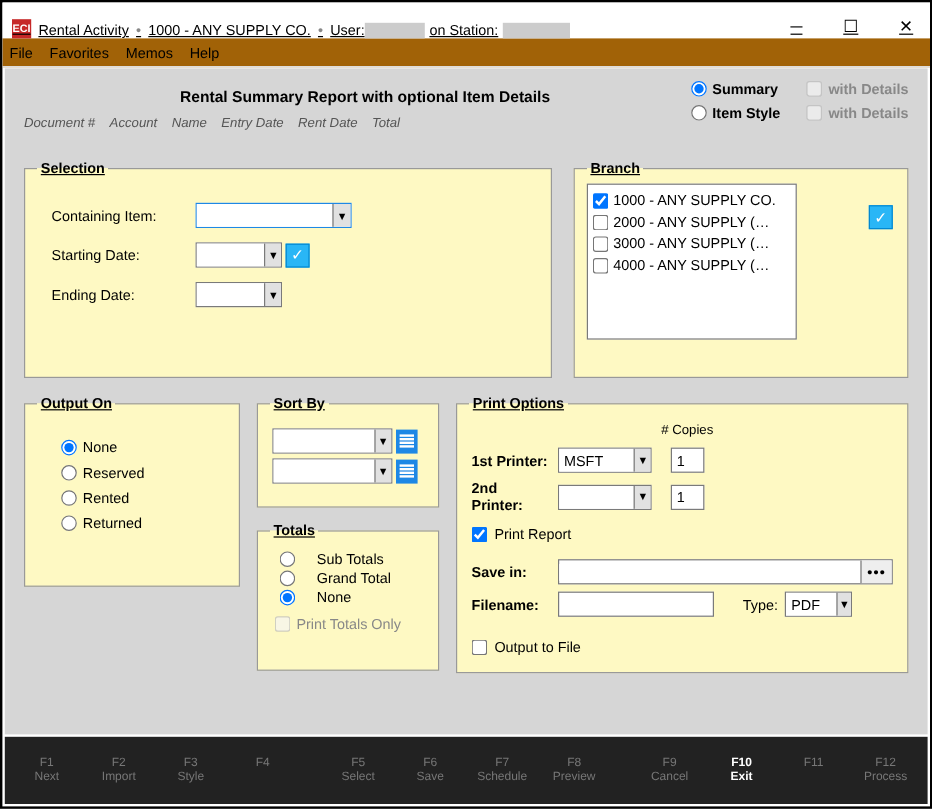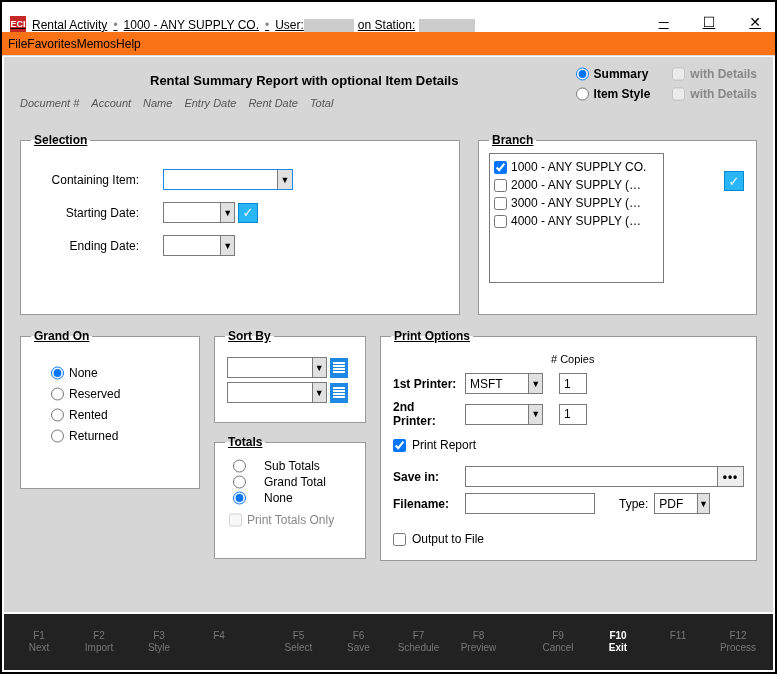--- a/index.html
+++ b/index.html
@@ -30,22 +30,22 @@
     align-items:center; justify-content:center; margin-right:6px;
   }
   .title-text { flex:0 0 auto; }
   .title-sep { margin:0 6px; color:#888; }
   .title-redact { background:#ccc; display:inline-block; height:13px; vertical-align:middle; }
   .title-spacer { flex:1; }
   .win-btns { display:flex; gap:22px; font-size:14px; font-family:sans-serif; }
   .win-btn { cursor:pointer; padding:2px 6px; }
   
   .menubar {
-    height: 24px; background:#f97316; display:flex; align-items:center;
-    padding: 0 6px; border-bottom:1px solid #ddd;
+    height: 24px; background:#a16207; display:flex; align-items:center;
+    padding: 0 6px; gap:14px; border-bottom:1px solid #ddd;
   }
   .menubar span { cursor:pointer; }
   
   .client {
     position:absolute; top:55px; bottom:60px; left:2px; right:2px;
     background:#d6d6d6;
     padding: 10px 16px 16px 16px;
   }
   
   .hdr-row { position:relative; height:60px; }
@@ -62,36 +62,36 @@
     position:absolute; top:0; right:0;
     display:grid; grid-template-columns: auto auto; gap:6px 22px;
     align-items:center;
   }
   .radio-row, .check-row { display:flex; gap:5px; }
   .check-row.disabled { color:#888; }
 
   
   fieldset {
     border:1px solid #999; margin:0; padding:6px 10px 10px 10px;
-    background: #ffffff;
+    background: #fef9c3;
   }
   legend { font-weight:bold; text-decoration:underline; padding:0 3px; font-size:12px; }
 
   
   .row1 { display:flex; gap:18px; margin-top:6px; }
   .row1 .selection { flex:0 0 440px; height:182px; }
   .row1 .branch { flex:1; height:182px; position:relative;}
   .row2 { display:flex; gap:14px; margin-top:14px; align-items:flex-start;}
   .col-filter { flex:0 0 180px; }
   .col-sort-totals { flex:0 0 152px; display:flex; flex-direction:column; gap:12px; }
   .col-print { flex:1; }
 
   .selection-body { padding:16px 12px 4px 12px; }
   .sel-row { display:flex; align-items:center; margin-bottom:12px; }
-  .sel-row .lbl { width:120px; text-align:right; padding-right:24px; }
+  .sel-row .lbl { width:120px; text-align:left; padding-right:24px; }
   .dropdown {
     display:inline-flex; align-items:stretch; height:21px;
     border:1px solid #7a7a7a; background:#fff;
   }
   .dropdown input {
     border:none; outline:none; padding:0 4px; font-size:12px; width:100%;
   }
   .dropdown .dd-btn {
     width:17px; background:#e1e1e1; border-left:1px solid #7a7a7a;
     display:flex; align-items:center; justify-content:center; font-size:9px;
@@ -288,21 +288,21 @@
           <input type="checkbox" style="">
           <span>4000 - ANY SUPPLY (…</span>
         </div>
       </div>
       <div class="branch-toggle">✓</div>
     </fieldset>
   </div>
 
   <div class="row2">
     <fieldset class="fieldset-filter col-filter">
-      <legend>Grand On</legend>
+      <legend>Output On</legend>
       <div class="filter-body">
         <div class="radio-row">
           <input type="radio" name="filter" checked="" style="">
           <span>None</span>
         </div>
         <div class="radio-row">
           <input type="radio" name="filter" style="">
           <span>Reserved</span>
         </div>
         <div class="radio-row">

